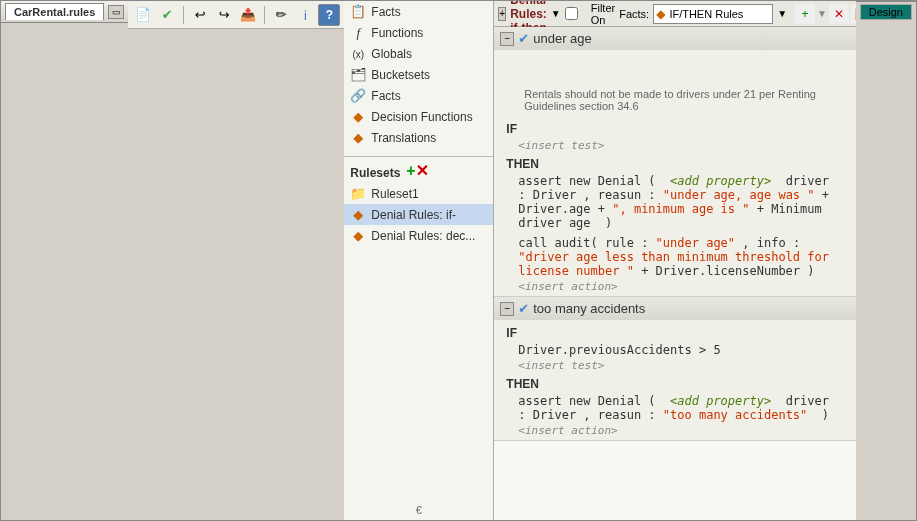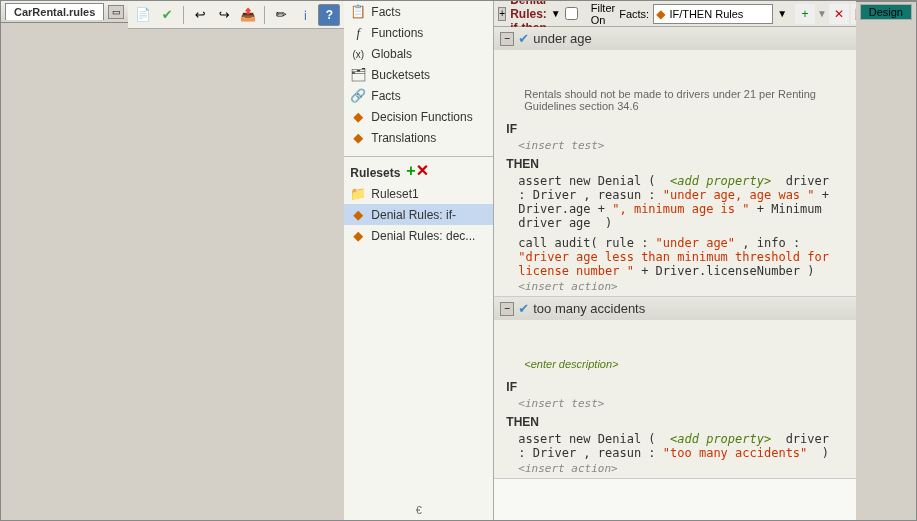--- a/index.html
+++ b/index.html
@@ -202,25 +202,23 @@
             <div class="code-insert">&lt;insert action&gt;</div>
           </div>
         </div>
 
         <div class="rule-block">
           <div class="rule-header">
             <button class="rule-expand">−</button>
             <span style="color:#4488cc;font-size:13px;">✔</span>
             <span class="rule-name">too many accidents</span>
           </div>
-          <div class="rule-desc">
-            <span class="code-placeholder">&lt;enter description&gt;</span>
-          </div>
           <div class="rule-body">
             <div class="section-label">IF</div>
+            <div class="code-line">Driver.previousAccidents  &gt;  5</div>
             <div class="code-insert">&lt;insert test&gt;</div>
             <div class="section-label">THEN</div>
             <div class="code-line">
               assert new Denial (&nbsp;&nbsp;<span class="code-placeholder">&lt;add property&gt;</span>&nbsp;&nbsp;driver : Driver , reasun : <span class="code-string">"too many accidents"</span>&nbsp;&nbsp;)
             </div>
             <div class="code-insert">&lt;insert action&gt;</div>
           </div>
         </div>
 
       </div>

